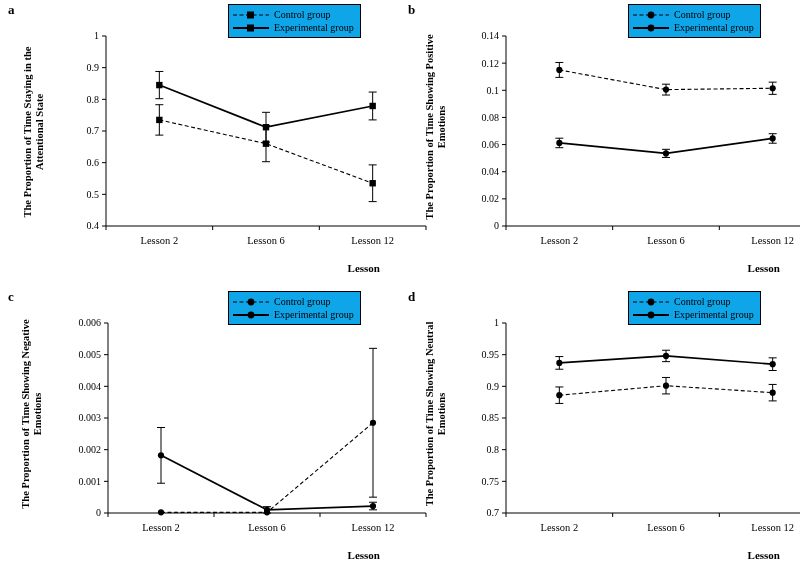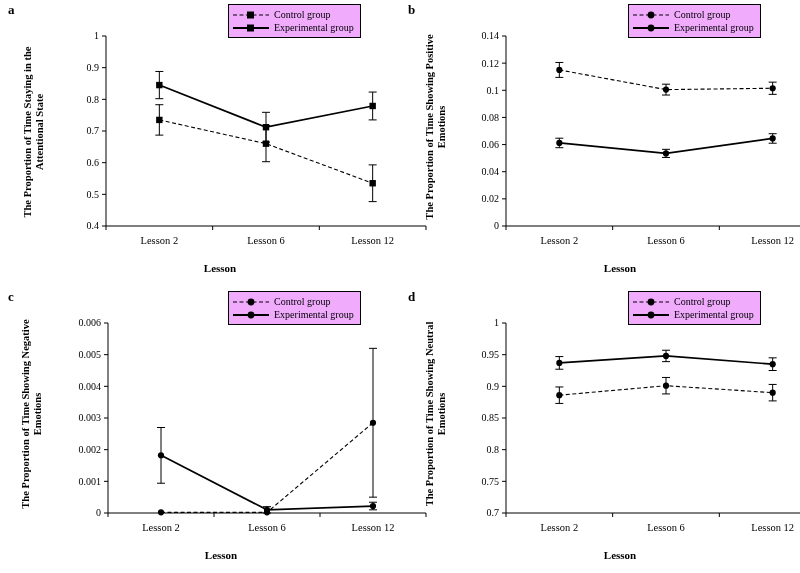--- a/index.html
+++ b/index.html
@@ -47,35 +47,35 @@
     text-align: center;
     line-height: 12px;
     white-space: pre-line;
     width: 190px;
   }
 
   .xlabel {
     position: absolute;
     font-size: 11px;
     font-weight: bold;
-    text-align: center;
+    text-align: right;
   }
 
   .plot {
     position: absolute;
     box-sizing: border-box;
   }
   .plot svg {
     display: block;
   }
 
   .legend {
     position: absolute;
     border: 1px solid #000;
-    background: #f0abfc;
+    background: #0ea5e9;
     padding: 3px 6px 3px 4px;
     font-size: 10px;
     font-family: "Liberation Serif", serif;
     line-height: 13px;
   }
   .legend .row {
     display: flex;
     align-items: center;
     white-space: nowrap;
   }

